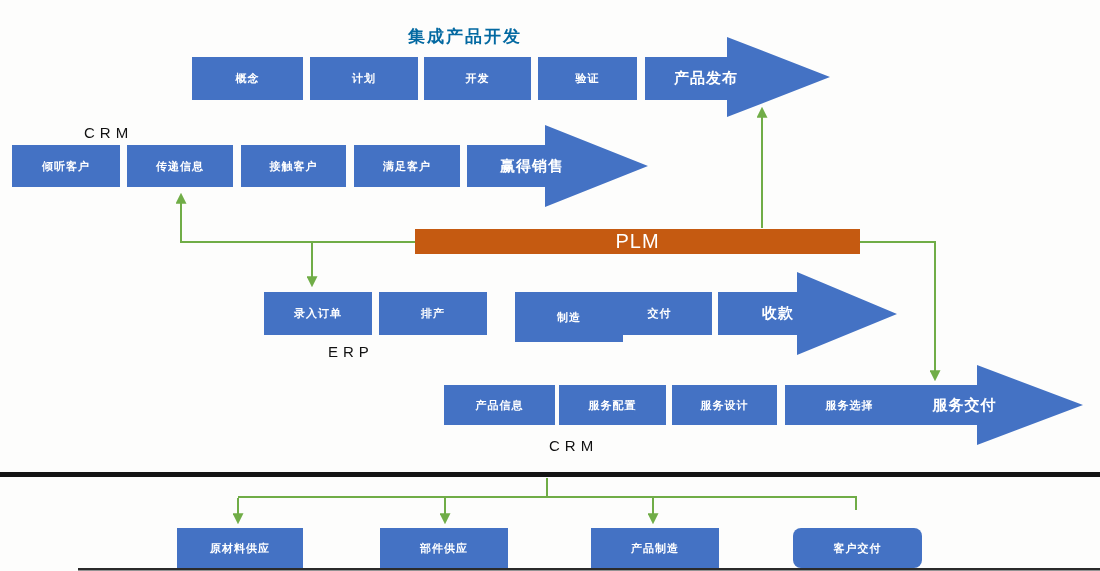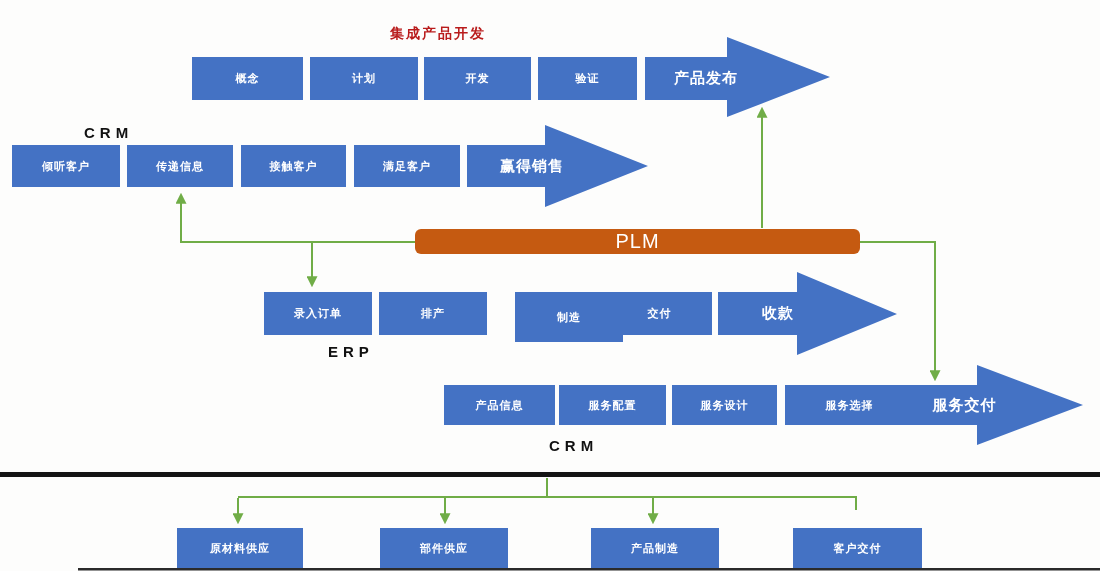--- a/index.html
+++ b/index.html
@@ -14,31 +14,31 @@
     display:flex;align-items:center;justify-content:center;
     font-weight:bold;font-size:11px;letter-spacing:1px;
     white-space:nowrap;
   }
   .arrow-label{
     position:absolute;color:#fff;background:transparent;
     display:flex;align-items:center;justify-content:center;
     font-weight:bold;font-size:15px;letter-spacing:1px;white-space:nowrap;
   }
   .syslabel{
-    position:absolute;color:#111;font-weight:bold;font-size:15px;
+    position:absolute;color:#111;font-weight:normal;font-size:15px;
     letter-spacing:5px;white-space:nowrap;
   }
   .title{
-    position:absolute;color:#b91c1c;font-weight:bold;font-size:14px;
-    letter-spacing:2px;white-space:nowrap;
+    position:absolute;color:#0369a1;font-weight:bold;font-size:17px;
+    letter-spacing:2px;text-align:center;white-space:nowrap;
   }
   .plm{
     position:absolute;left:415px;top:229px;width:445px;height:25px;
     background:#C55A11;color:#fff;display:flex;align-items:center;
-    justify-content:center;font-size:20px;letter-spacing:1px;font-weight:400;border-radius:6px;
+    justify-content:center;font-size:20px;letter-spacing:1px;font-weight:400;
   }
 </style>
 </head>
 <body>
 
 <div class="canvas">
 
   <svg class="layer" viewBox="0 0 1100 571" xmlns="http://www.w3.org/2000/svg">
     <defs>
       <marker id="ah" viewBox="0 0 10 10" refX="7" refY="5" markerWidth="5.5" markerHeight="5.5" orient="auto">
@@ -94,15 +94,15 @@
   <div class="bx" style="left:444px;top:385px;width:111px;height:40px;">产品信息</div>
   <div class="bx" style="left:559px;top:385px;width:107px;height:40px;">服务配置</div>
   <div class="bx" style="left:672px;top:385px;width:105px;height:40px;">服务设计</div>
   <div class="bx" style="left:785px;top:385px;width:105px;height:40px;padding-left:12px;">服务选择</div>
   <div class="arrow-label" style="left:897px;top:385px;width:135px;height:40px;">服务交付</div>
   <div class="syslabel" style="left:549px;top:437px;">CRM</div>
 
   <div class="bx" style="left:177px;top:528px;width:126px;height:40px;">原材料供应</div>
   <div class="bx" style="left:380px;top:528px;width:128px;height:40px;">部件供应</div>
   <div class="bx" style="left:591px;top:528px;width:128px;height:40px;">产品制造</div>
-  <div class="bx" style="left:793px;top:528px;width:129px;height:40px;">客户交付</div>
+  <div class="bx" style="left:793px;top:528px;width:129px;height:40px;border-radius:8px;">客户交付</div>
 
 </div>
 
 </body></html>

